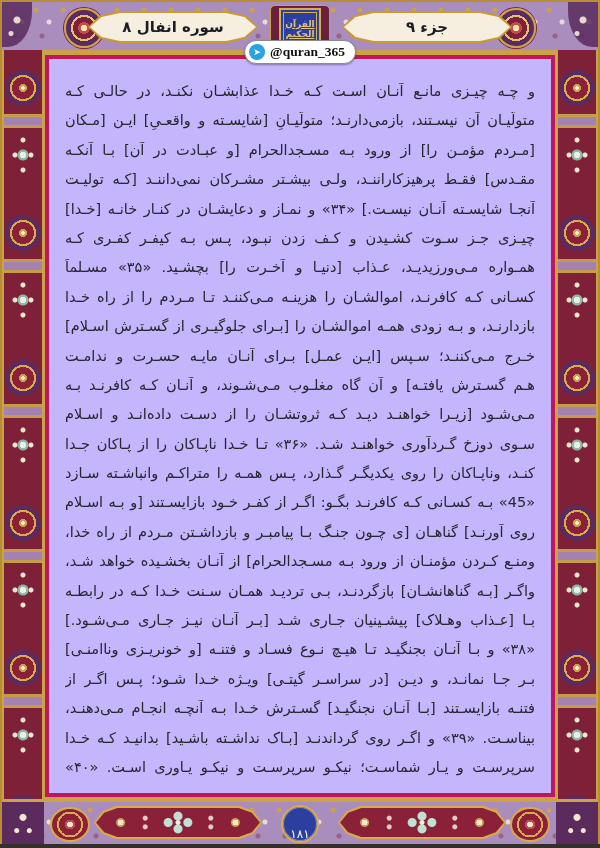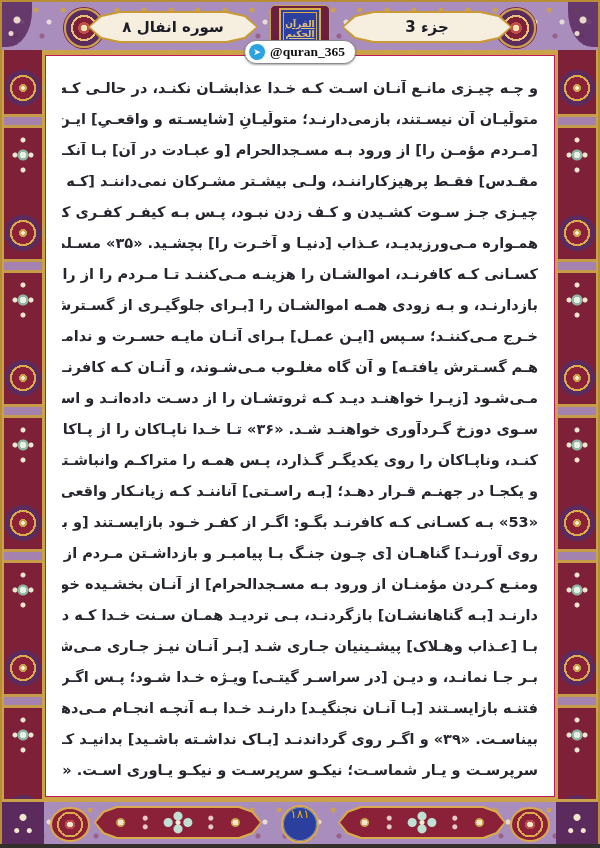--- a/index.html
+++ b/index.html
@@ -138,34 +138,33 @@
       radial-gradient(circle at 85% 50%, #f1e6ce 0 3px, #caa24a 3px 4px, transparent 5px),
       radial-gradient(circle at 30% 35%, #e8c9c9 0 2px, transparent 3px),
       radial-gradient(circle at 70% 35%, #e8c9c9 0 2px, transparent 3px),
       radial-gradient(circle at 30% 65%, #e8c9c9 0 2px, transparent 3px),
       radial-gradient(circle at 70% 65%, #e8c9c9 0 2px, transparent 3px);
   }
   .page-circle{
     position:absolute;left:50%;top:50%;transform:translate(-50%,-50%);
     width:34px;height:34px;border-radius:50%;background:#2b3f9e;
     border:2px solid #d9ab4a;box-shadow:inset 0 0 0 1px rgba(255,255,255,.4);
-    display:flex;align-items:flex-start;justify-content:center;
-    color:#eab308;font-size:12px;z-index:3;
+    display:flex;align-items:flex-end;justify-content:center;
+    color:#ffffff;font-size:12px;z-index:3;
   }
 
   
   .panel-outer{
     position:absolute;left:40px;right:40px;top:50px;bottom:46px;z-index:1;
     background:#7e2037;padding:2px;
   }
   .panel-gold{height:100%;background:#cfa045;padding:3px;box-sizing:border-box;}
   .panel{
-    height:100%;box-sizing:border-box;background:#ffffff;border:1px solid #be185d;
+    height:100%;box-sizing:border-box;background:#c4b5fd;border:4px solid #be185d;
     position:relative;
-    font-weight:bold;
   }
   .text-area{
     position:absolute;left:16px;right:16px;top:24px;bottom:12px;
     display:flex;flex-direction:column;justify-content:space-between;
     direction:rtl;
     font-size:14.5px;color:#26262e;
   }
   .tline{
     height:22px;overflow:hidden;white-space:nowrap;
     text-align:justify;text-align-last:justify;
@@ -177,58 +176,59 @@
 <div class="page">
 
   <div class="panel-outer">
     <div class="panel-gold">
       <div class="panel">
         <div class="text-area">
           <div class="tline">و چـه چیـزی مانـع آنـان اسـت کـه خـدا عذابشـان نکنـد، در حالـی کـه</div>
           <div class="tline">متولّیـان آن نیسـتند، بازمی‌دارنـد؛ متولّیـانِ [شایسـته و واقعـیِ] ایـن [مـکان</div>
           <div class="tline">[مـردم مؤمـن را] از ورود بـه مسـجدالحرام [و عبـادت در آن] بـا آنکـه</div>
           <div class="tline">مقـدس] فقـط پرهیزکاراننـد، ولـی بیشـتر مشـرکان نمی‌داننـد [کـه تولیـت</div>
+          <div class="tline">آنجـا شایسـته آنـان نیسـت.] «۳۴» و نمـاز و دعایشـان در کنـار خانـه [خـدا]</div>
           <div class="tline">چیـزی جـز سـوت کشـیدن و کـف زدن نبـود، پـس بـه کیفـر کفـری کـه</div>
           <div class="tline">همـواره مـی‌ورزیدیـد، عـذاب [دنیـا و آخـرت را] بچشـید. «۳۵» مسـلماً</div>
           <div class="tline">کسـانی کـه کافرنـد، اموالشـان را هزینـه مـی‌کننـد تـا مـردم را از راه خـدا</div>
           <div class="tline">بازدارنـد، و بـه زودی همـه اموالشـان را [بـرای جلوگیـری از گسـترش اسـلام]</div>
           <div class="tline">خـرج مـی‌کننـد؛ سـپس [ایـن عمـل] بـرای آنـان مایـه حسـرت و ندامـت</div>
           <div class="tline">هـم گسـترش یافتـه] و آن گاه مغلـوب مـی‌شـوند، و آنـان کـه کافرنـد بـه</div>
           <div class="tline">مـی‌شـود [زیـرا خواهنـد دیـد کـه ثروتشـان را از دسـت داده‌انـد و اسـلام</div>
           <div class="tline">سـوی دوزخ گـردآوری خواهنـد شـد. «۳۶» تـا خـدا ناپـاکان را از پـاکان جـدا</div>
           <div class="tline">کنـد، وناپـاکان را روی یکدیگـر گـذارد، پـس همـه را متراکـم وانباشـته سـازد</div>
-          <div class="tline">و یکجـا در جهنـم قـرار دهـد؛ [بـه راسـتی] آناننـد کـه زیانـکار واقعی‌انـد.</div>
-          <div class="tline">«53» بـه کسـانی کـه کافرنـد بگـو: اگـر از کفـر خـود بازایسـتند [و بـه اسـلام</div>
+          <div class="tline">«45» بـه کسـانی کـه کافرنـد بگـو: اگـر از کفـر خـود بازایسـتند [و بـه اسـلام</div>
           <div class="tline">روی آورنـد] گناهـان [ی چـون جنـگ بـا پیامبـر و بازداشـتن مـردم از راه خدا،</div>
           <div class="tline">ومنـع کـردن مؤمنـان از ورود بـه مسـجدالحرام] از آنـان بخشـیده خواهد شـد،</div>
-          <div class="tline">دارنـد [بـه گناهانشـان] بازگردنـد، بـی تردیـد همـان سـنت خـدا کـه در رابطـه</div>
+          <div class="tline">واگـر [بـه گناهانشـان] بازگردنـد، بـی تردیـد همـان سـنت خـدا کـه در رابطـه</div>
           <div class="tline">بـا [عـذاب وهـلاک] پیشـینیان جـاری شـد [بـر آنـان نیـز جـاری مـی‌شـود.]</div>
+          <div class="tline">«۳۸» و بـا آنـان بجنگیـد تـا هیـچ نـوع فسـاد و فتنـه [و خونریـزی وناامنـی]</div>
           <div class="tline">بـر جـا نمانـد، و دیـن [در سراسـر گیتـی] ویـژه خـدا شـود؛ پـس اگـر از</div>
-          <div class="tline">فتنـه بازایسـتند [بـا آنـان نجنگیـد] دارنـد خـدا بـه آنچـه انجـام مـی‌دهنـد،</div>
+          <div class="tline">فتنـه بازایسـتند [بـا آنـان نجنگیـد] گسـترش خـدا بـه آنچـه انجـام مـی‌دهنـد،</div>
           <div class="tline">بیناسـت. «۳۹» و اگـر روی گرداندنـد [بـاک نداشـته باشـید] بدانیـد کـه خـدا</div>
           <div class="tline">سرپرسـت و یـار شماسـت؛ نیکـو سرپرسـت و نیکـو یـاوری اسـت. «۴۰»</div>
         </div>
       </div>
     </div>
   </div>
 
   <div class="band-top">
     <div class="tb-corner l"></div>
     <div class="tb-corner r"></div>
     <div class="rosette rl"></div>
     <div class="rosette rr"></div>
 
     <div class="cartouche left">
       <div class="gold"></div>
       <div class="cream">سوره انفال ۸</div>
     </div>
 
     <div class="cartouche right">
       <div class="gold"></div>
-      <div class="cream">جزء 3</div>
+      <div class="cream">جزء ۹</div>
     </div>
 
     <div class="emblem-wrap">
       <div class="emblem">
         <span>القرآن</span>
         <span>الحکیم</span>
       </div>
     </div>
   </div>
 

